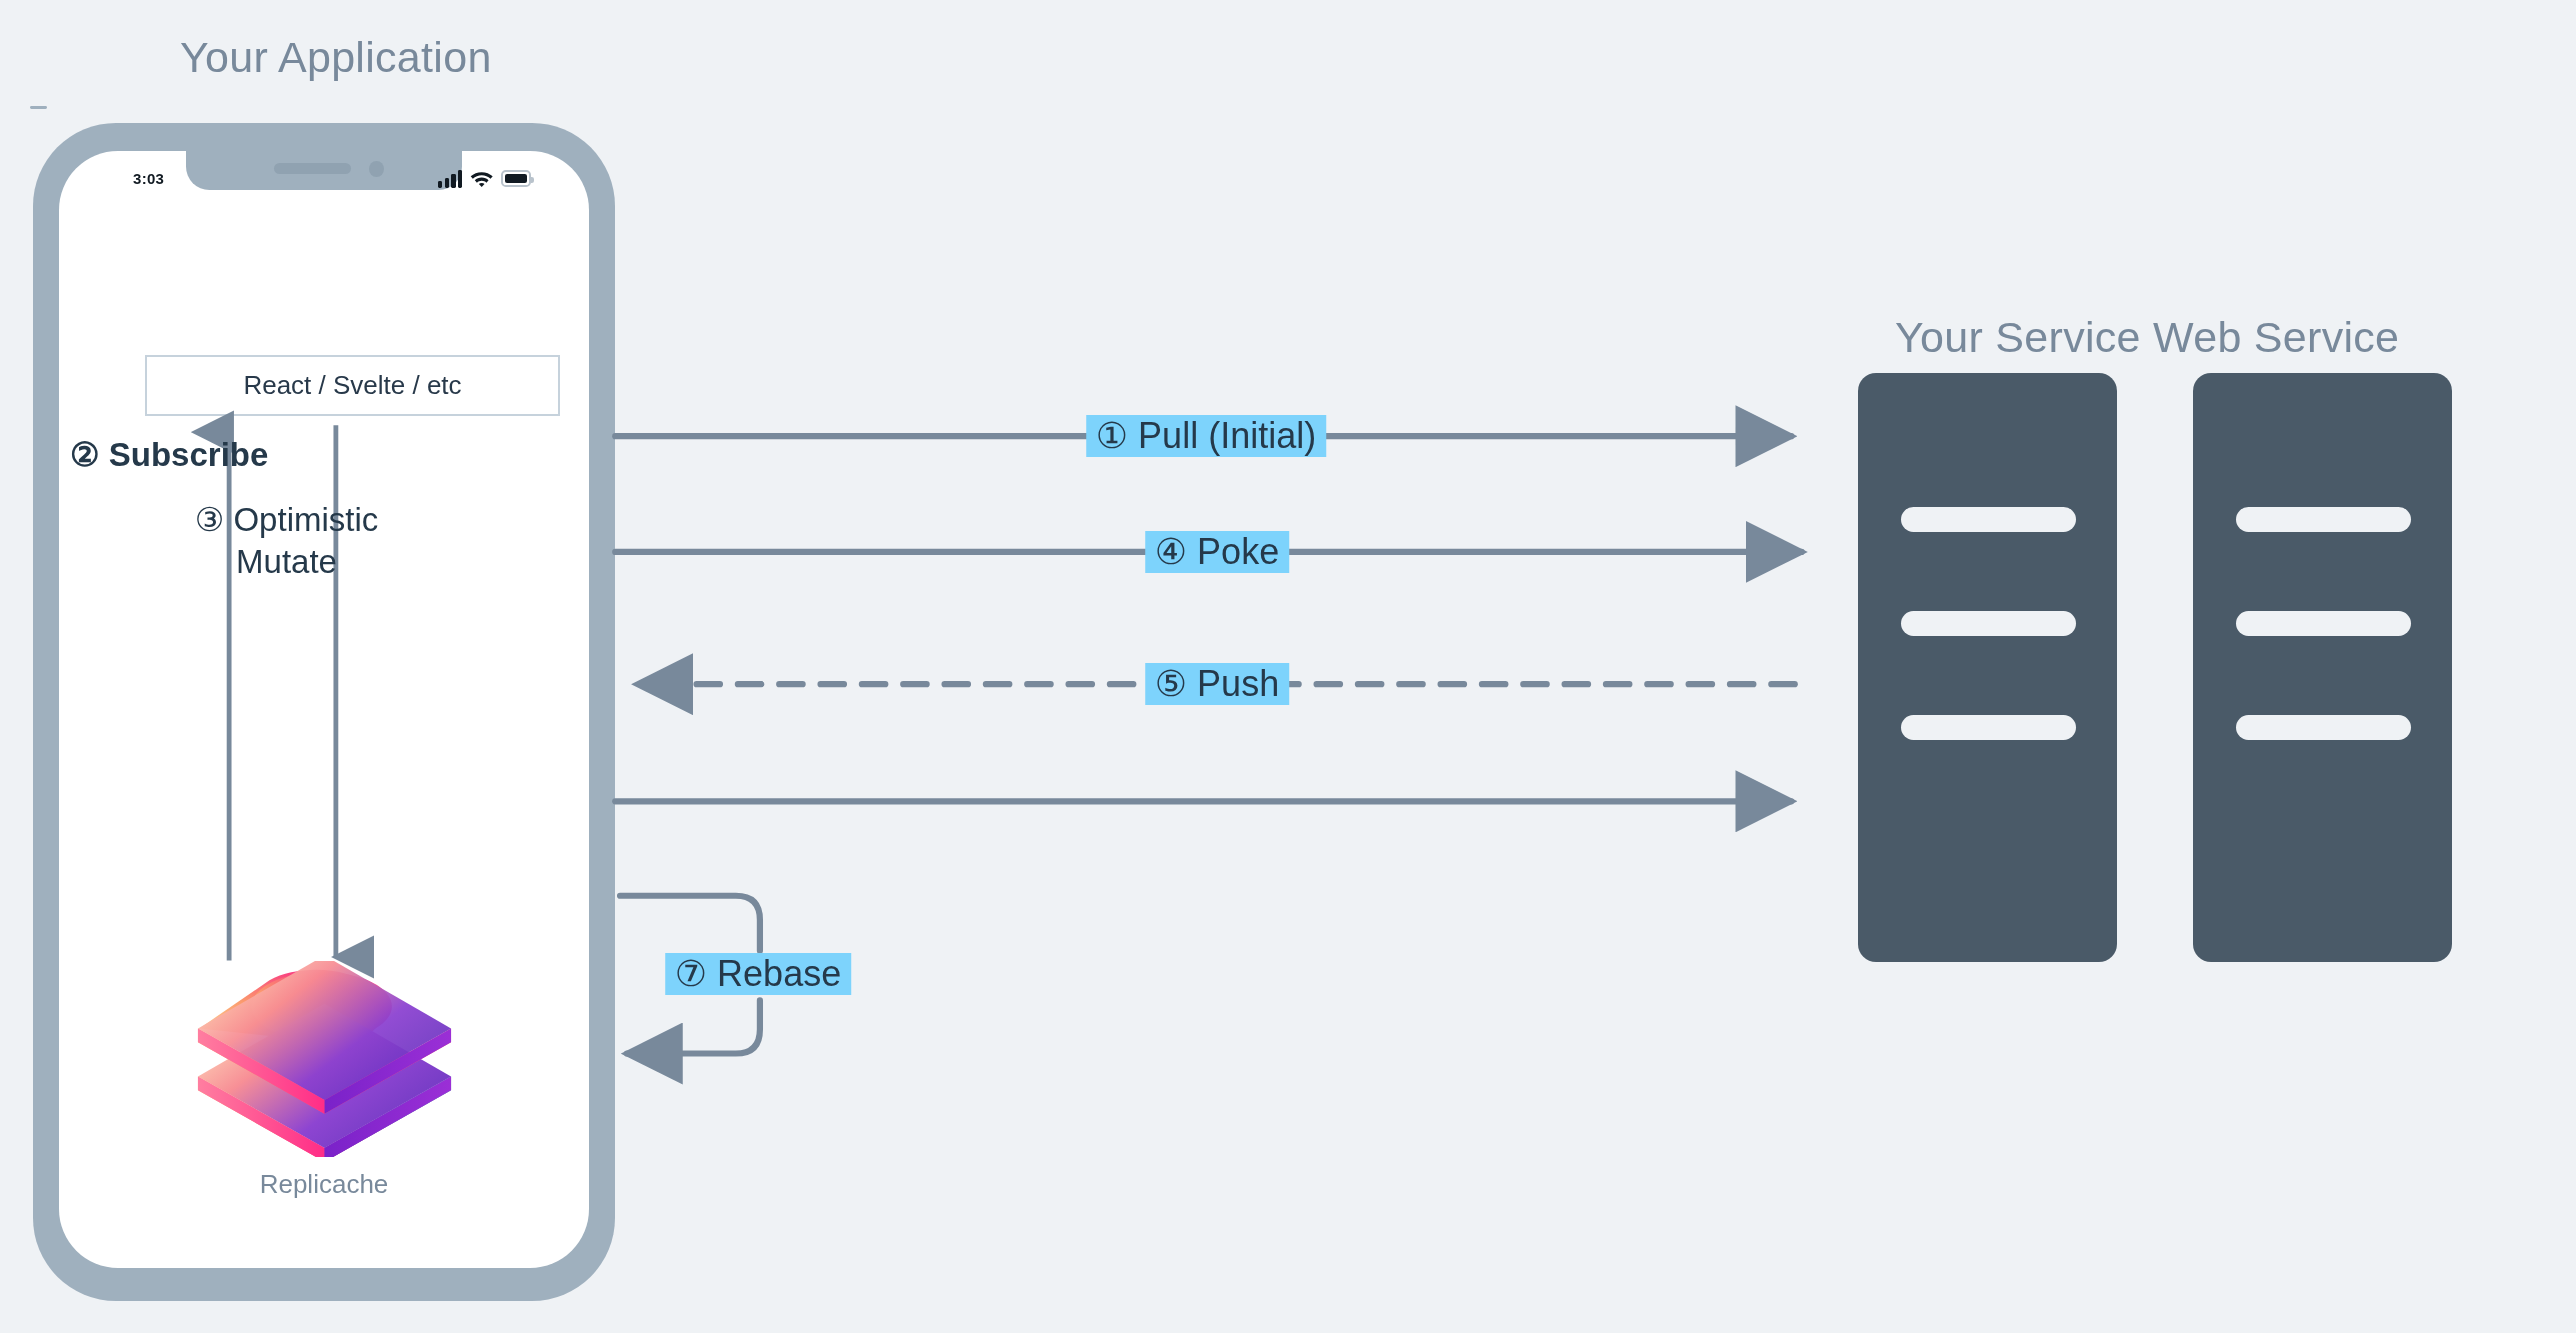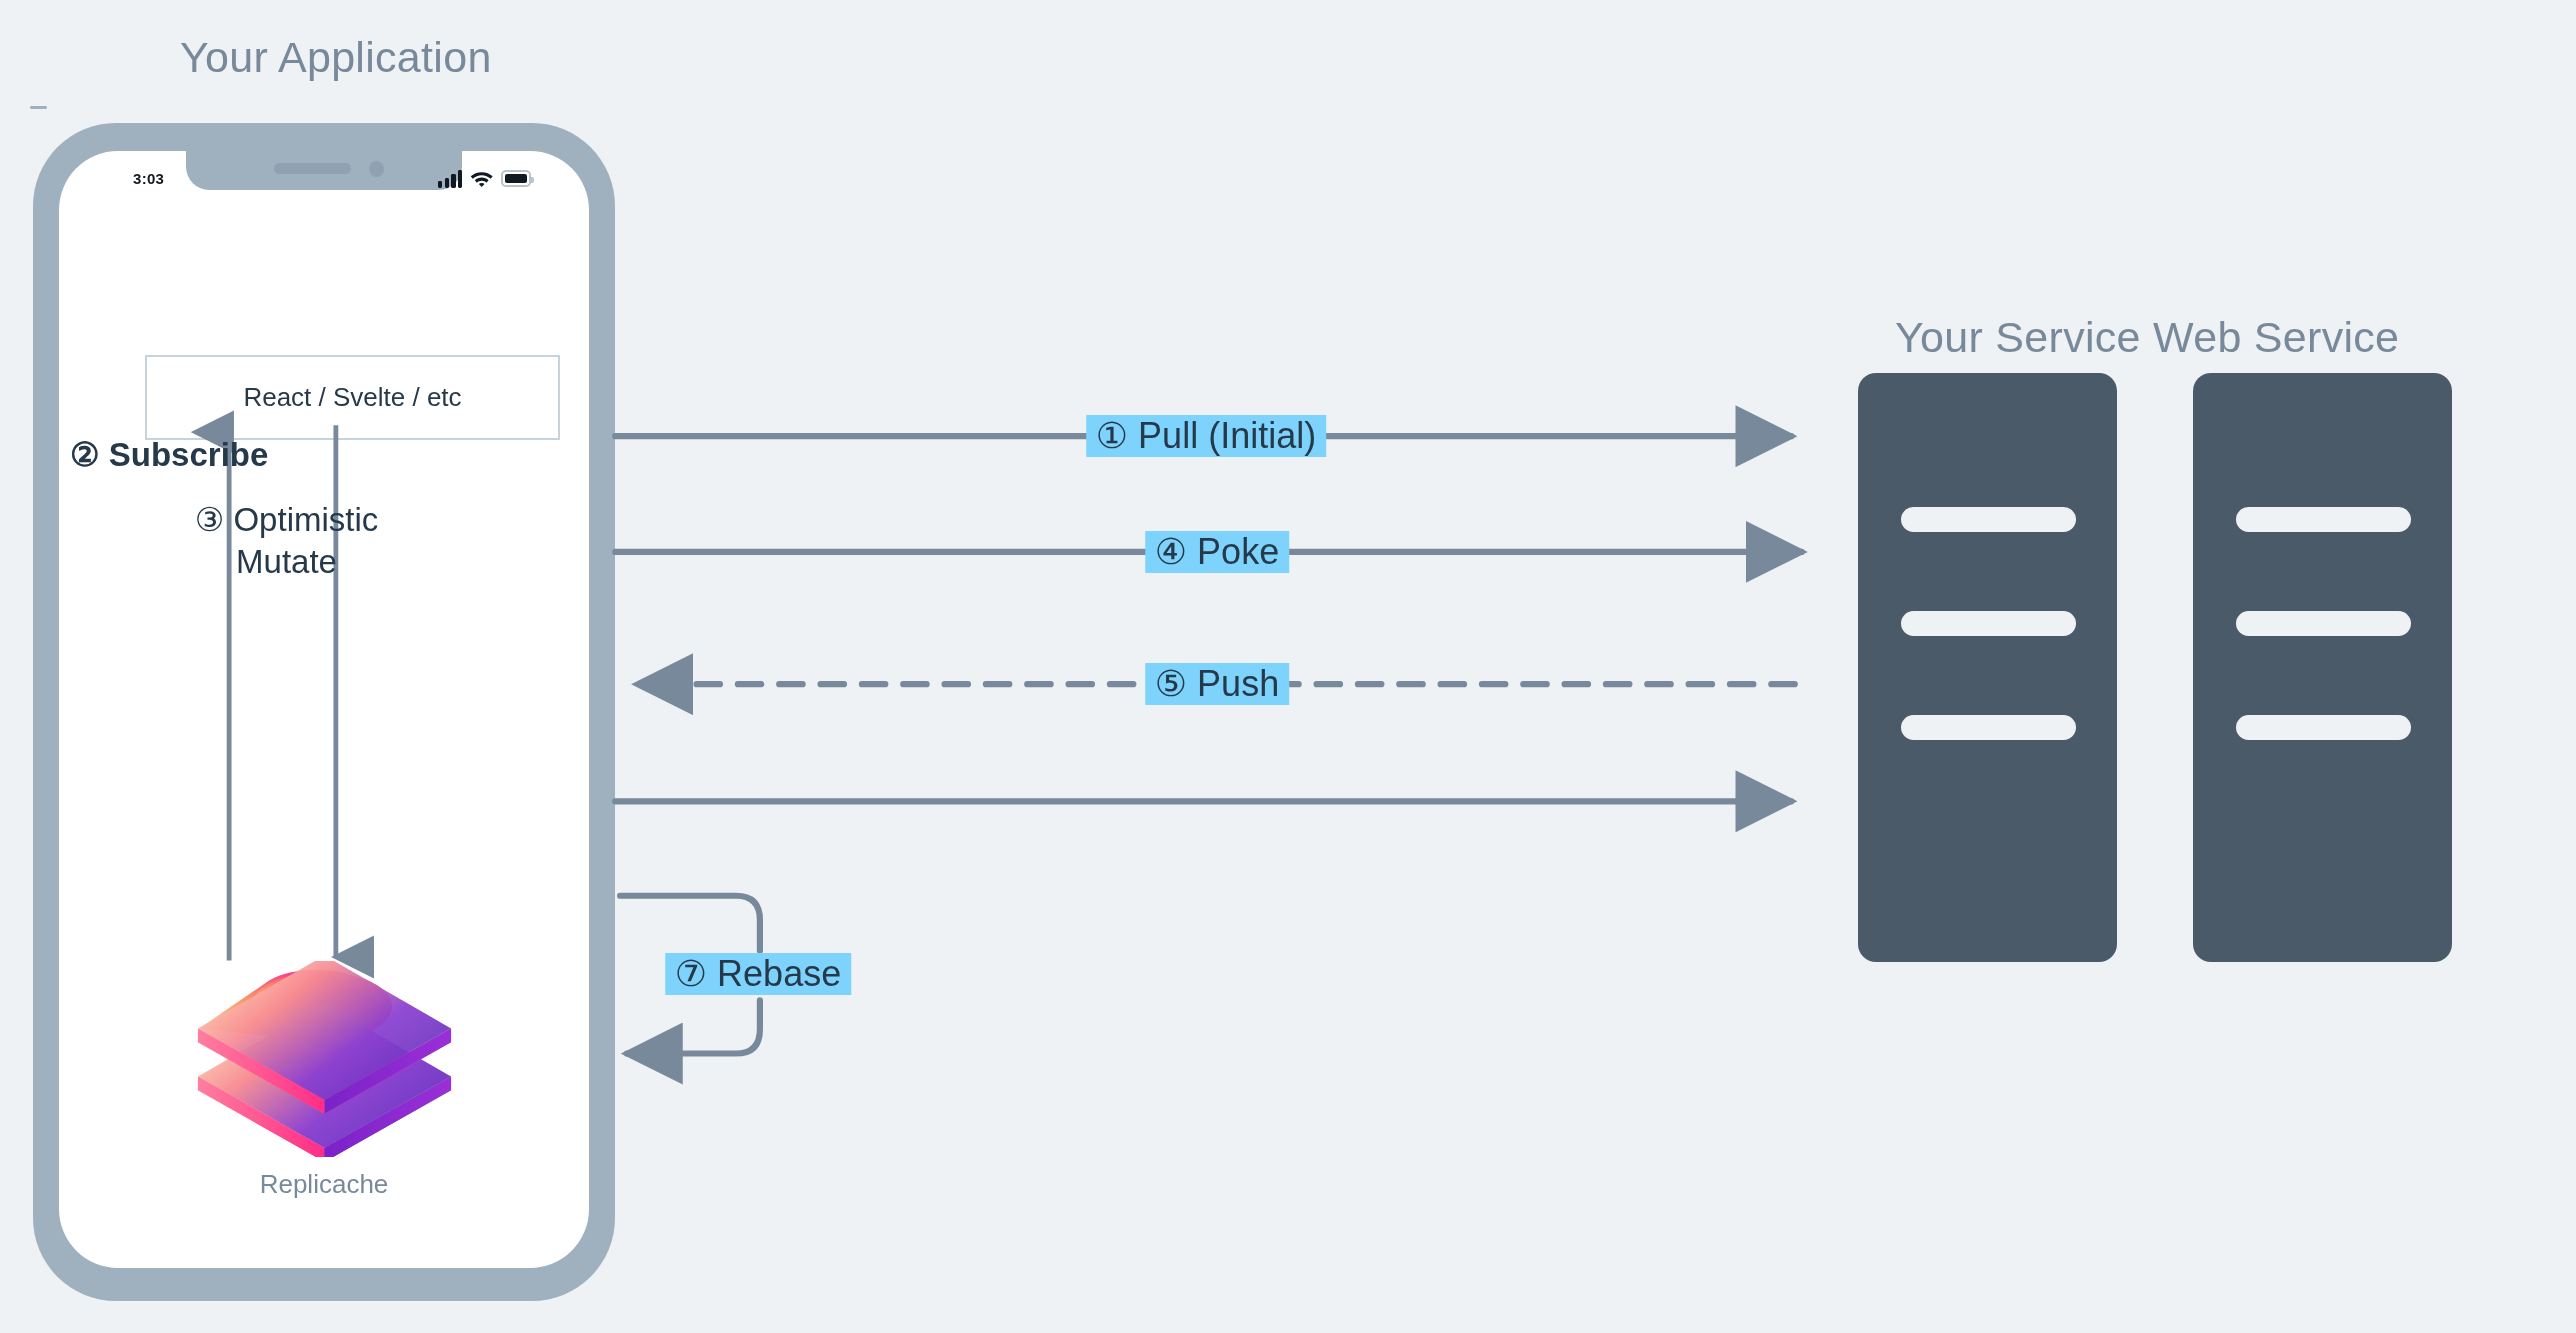--- a/index.html
+++ b/index.html
@@ -126,21 +126,21 @@
     background: #9fb0be;
     border-radius: 1.4px;
   }
 
   
   #fw-box {
     position: absolute;
     left: 86px;
     top: 204px;
     width: 415px;
-    height: 85px;
+    height: 61px;
     border: 2.1px solid #c6d2dc;
     background: #ffffff;
     box-sizing: border-box;
     display: flex;
     align-items: center;
     justify-content: center;
   }
   #fw-box span {
     font-size: 26px;
     color: #28394a;

